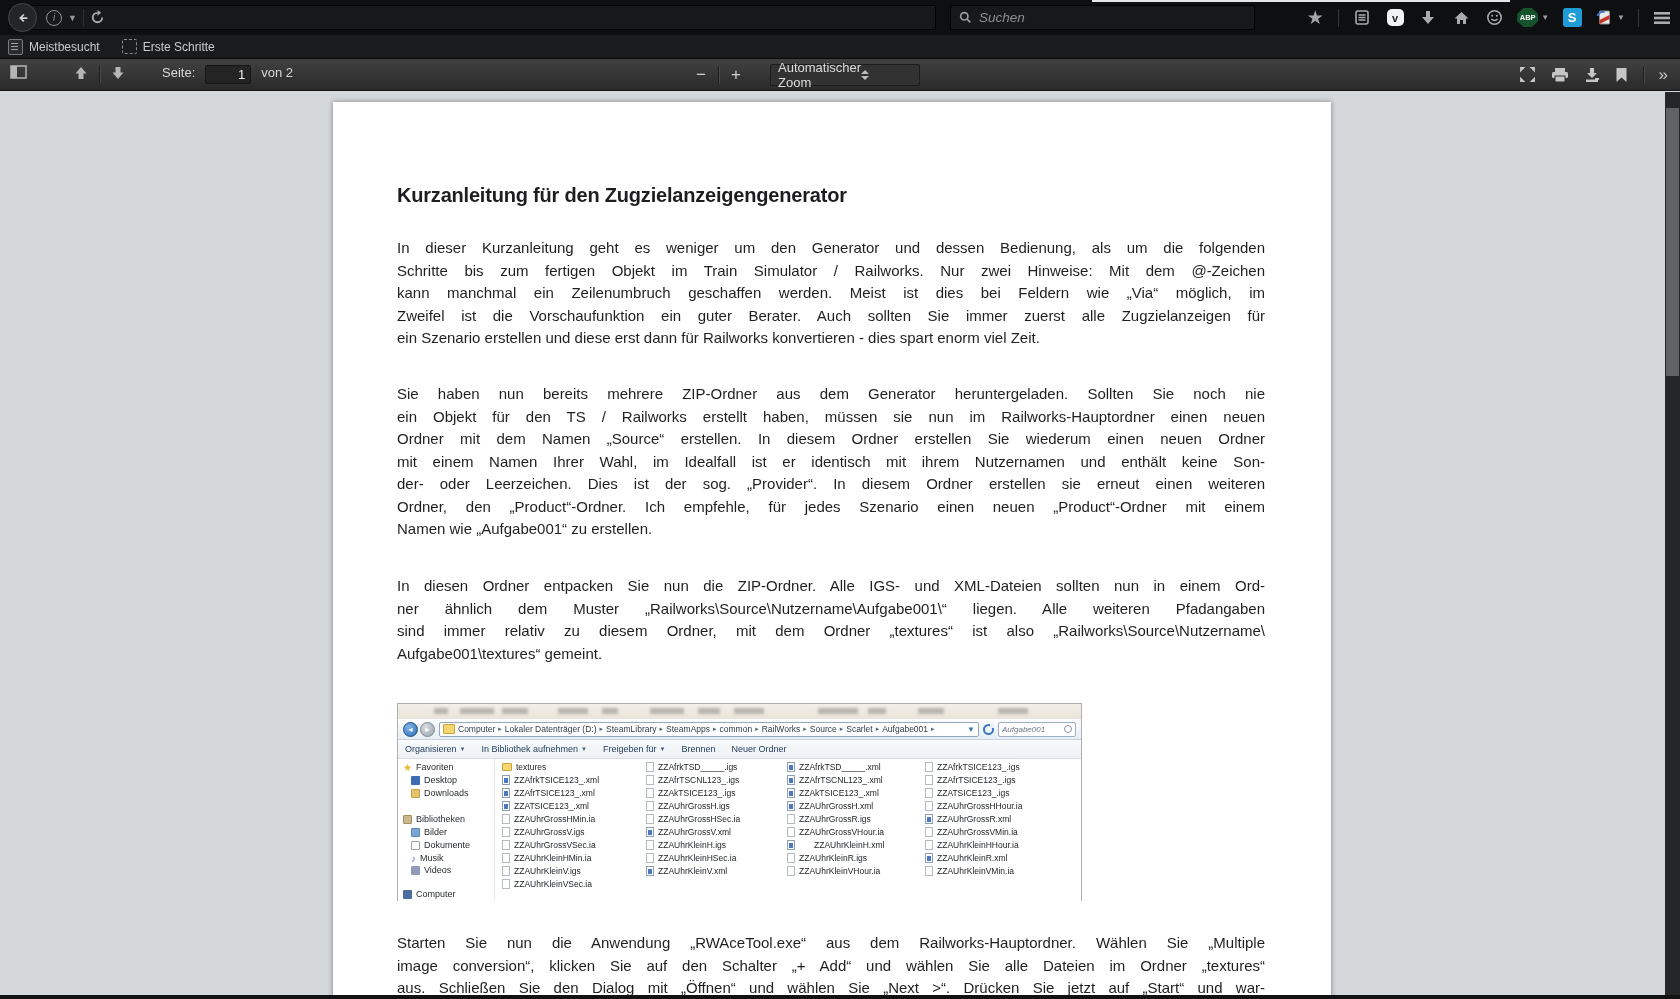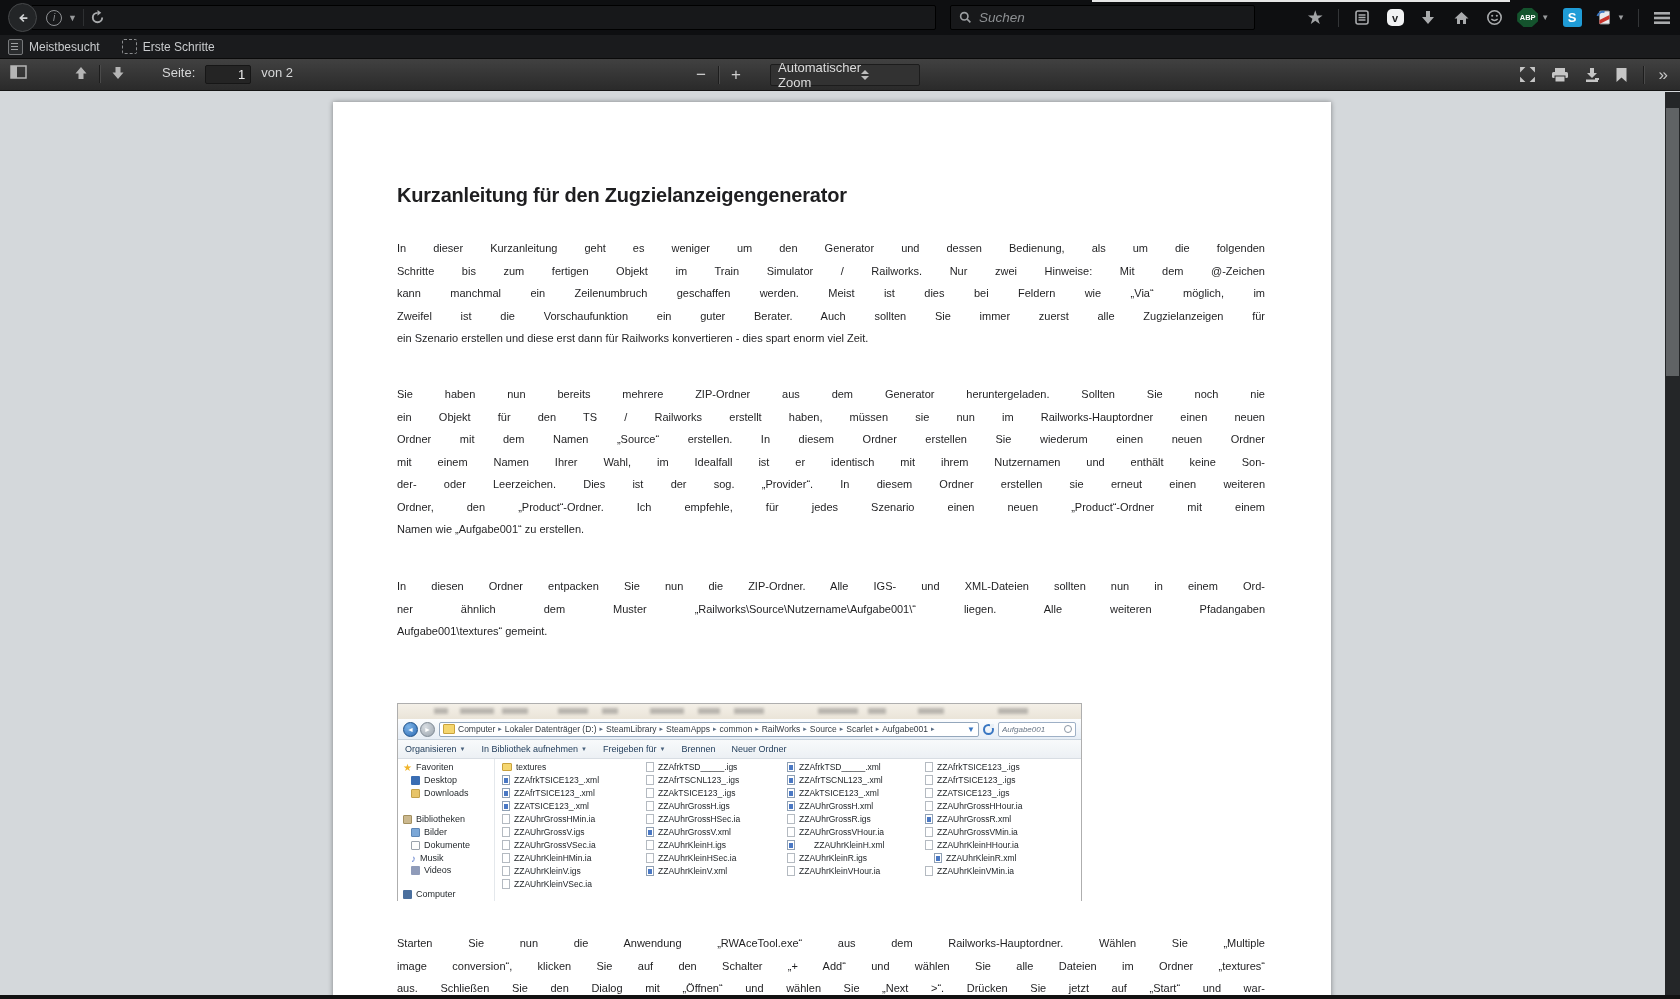--- a/index.html
+++ b/index.html
@@ -68,21 +68,21 @@
   .updown .d{border-top:4px solid #bdbdbd;}
   .chev2{font-size:17px;color:#c6c6c6;line-height:18px;}
   
   #viewer{position:absolute;left:0;top:92px;width:1680px;height:907px;background:#d4d8db;}
   #vscroll{position:absolute;right:0;top:0;width:15px;height:907px;background:#242628;}
   #vthumb{position:absolute;left:1px;top:16px;width:13px;height:268px;background:#606365;}
   #pdf-page{position:absolute;left:333px;top:10px;width:998px;height:1300px;background:#ffffff;
             box-shadow:0 0 5px rgba(0,0,0,.4);}
   #doc-title{position:absolute;left:64px;top:82px;font-size:20px;font-weight:bold;color:#1e1e20;
              letter-spacing:-0.2px;}
-  .para{position:absolute;left:64px;width:868px;color:#1f1f21;font-size:11px;line-height:22.5px;}
+  .para{position:absolute;left:64px;width:868px;color:#1f1f21;font-size:15px;line-height:22.5px;}
   .p1{top:135px;} .p2{top:281px;} .p3{top:473px;} .p4{top:830px;}
   .ln{display:block;}
   .ln.j{text-align:justify;text-align-last:justify;}
   
   #xp{position:absolute;left:64px;top:601px;width:685px;height:198px;border:1px solid #aeaeae;
       background:#fff;box-sizing:border-box;filter:blur(0.25px);}
   .xp-top{height:15px;background:linear-gradient(#f4f0e8,#eae4d8);position:relative;overflow:hidden;}
   .smudge{position:absolute;top:4px;height:6px;background:#8d8a86;opacity:.55;filter:blur(1.5px);}
   .xp-addr{height:21px;background:linear-gradient(#fcfdfe,#e7eef6);border-bottom:1px solid #c9d3dd;
            display:flex;align-items:center;box-sizing:border-box;padding:0 5px;}
@@ -525,21 +525,21 @@
               <span class="fname">ZZAUhrGrossR.xml</span>
             </div>
             <div class="fcell" style="left: 527px; top: 68px;">
               <span class="fi file"></span>
               <span class="fname">ZZAUhrGrossVMin.ia</span>
             </div>
             <div class="fcell" style="left: 527px; top: 81px;">
               <span class="fi file"></span>
               <span class="fname">ZZAUhrKleinHHour.ia</span>
             </div>
-            <div class="fcell" style="left: 527px; top: 94px; margin-left: 9px;">
+            <div class="fcell" style="left: 527px; top: 94px;">
               <span class="fi xml"></span>
               <span class="fname">ZZAUhrKleinR.xml</span>
             </div>
             <div class="fcell" style="left: 527px; top: 107px;">
               <span class="fi file"></span>
               <span class="fname">ZZAUhrKleinVMin.ia</span>
             </div>
           </div>
       </div>
     </div>
@@ -555,20 +555,21 @@
         <div class="ln j">ein Objekt für den TS / Railworks erstellt haben, müssen sie nun im Railworks-Hauptordner einen neuen</div>
         <div class="ln j">Ordner mit dem Namen „Source“ erstellen. In diesem Ordner erstellen Sie wiederum einen neuen Ordner</div>
         <div class="ln j">mit einem Namen Ihrer Wahl, im Idealfall ist er identisch mit ihrem Nutzernamen und enthält keine Son-</div>
         <div class="ln j">der- oder Leerzeichen. Dies ist der sog. „Provider“. In diesem Ordner erstellen sie erneut einen weiteren</div>
         <div class="ln j">Ordner, den „Product“-Ordner. Ich empfehle, für jedes Szenario einen neuen „Product“-Ordner mit einem</div>
         <div class="ln">Namen wie „Aufgabe001“ zu erstellen.</div>
       </div>
       <div class="para p3">
         <div class="ln j">In diesen Ordner entpacken Sie nun die ZIP-Ordner. Alle IGS- und XML-Dateien sollten nun in einem Ord-</div>
         <div class="ln j">ner ähnlich dem Muster „Railworks\Source\Nutzername\Aufgabe001\“ liegen. Alle weiteren Pfadangaben</div>
+        <div class="ln j">sind immer relativ zu diesem Ordner, mit dem Ordner „textures“ ist also „Railworks\Source\Nutzername\</div>
         <div class="ln">Aufgabe001\textures“ gemeint.</div>
       </div>
       <div class="para p4">
         <div class="ln j">Starten Sie nun die Anwendung „RWAceTool.exe“ aus dem Railworks-Hauptordner. Wählen Sie „Multiple</div>
         <div class="ln j">image conversion“, klicken Sie auf den Schalter „+ Add“ und wählen Sie alle Dateien im Ordner „textures“</div>
         <div class="ln j">aus. Schließen Sie den Dialog mit „Öffnen“ und wählen Sie „Next &gt;“. Drücken Sie jetzt auf „Start“ und war-</div>
       </div>
     </div>
   <div id="vscroll">
     <div id="vthumb"></div>

